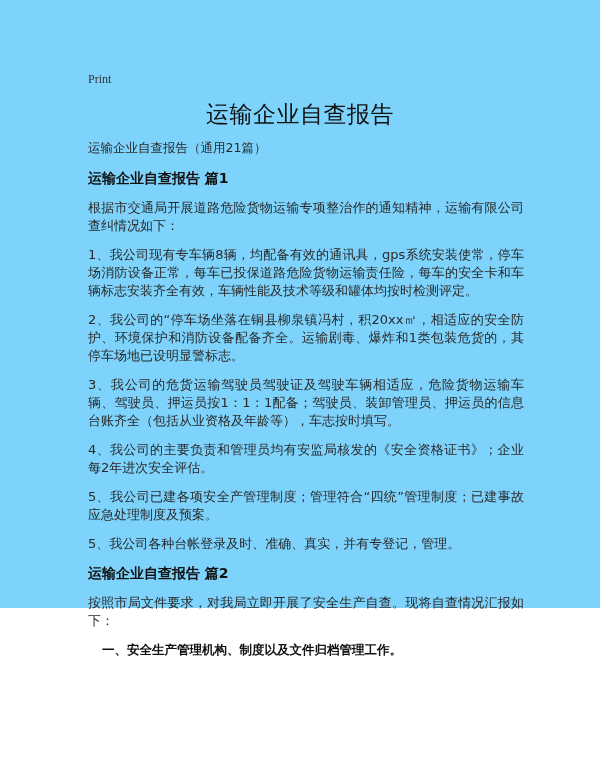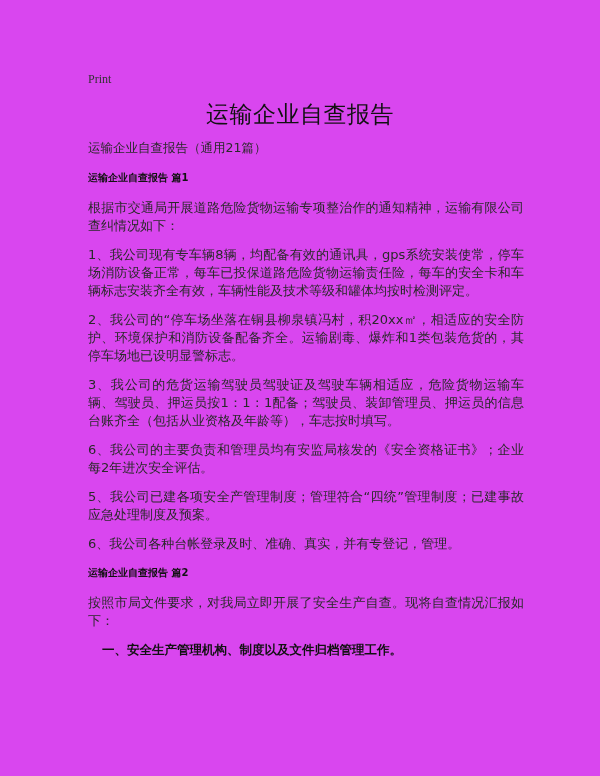--- a/index.html
+++ b/index.html
@@ -13,22 +13,22 @@
       position: relative;
       overflow: hidden;
       color: #222222;
       font-family: "DejaVu Sans", "Liberation Sans", sans-serif;
     }
     .page {
       position: absolute;
       left: 0;
       top: 0;
       width: 600px;
-      height: 776px;
-      background: #d946ef;
+      height: 608px;
+      background: #7dd3fc;
     }
     .print-label {
       position: absolute;
       left: 88px;
       top: 72px;
       font-family: "Liberation Serif", "DejaVu Serif", serif;
       font-size: 12px;
       color: #333333;
     }
     .doc-title {
@@ -49,21 +49,21 @@
       top: 139px;
       width: 436px;
     }
     .subtitle {
       font-size: 12.5px;
       color: #2a2a2a;
       margin: 0 0 12px 0;
       line-height: 18px;
     }
     .section-heading {
-      font-size: 10px;
+      font-size: 14px;
       font-weight: bold;
       color: #111111;
       margin: 0 0 12px 0;
       line-height: 18px;
     }
     .para {
       font-size: 13px;
       line-height: 18px;
       color: #2a2a2a;
       margin: 0 0 11px 0;
@@ -89,23 +89,23 @@
   <div class="content">
 
     <p class="subtitle">运输企业自查报告（通用21篇）</p>
 
     <div>
       <p class="section-heading">运输企业自查报告 篇1</p>
       <p class="para">根据市交通局开展道路危险货物运输专项整治作的通知精神，运输有限公司查纠情况如下：</p>
       <p class="para">1、我公司现有专车辆8辆，均配备有效的通讯具，gps系统安装使常，停车场消防设备正常，每车已投保道路危险货物运输责任险，每车的安全卡和车辆标志安装齐全有效，车辆性能及技术等级和罐体均按时检测评定。</p>
       <p class="para">2、我公司的“停车场坐落在铜县柳泉镇冯村，积20xx㎡，相适应的安全防护、环境保护和消防设备配备齐全。运输剧毒、爆炸和1类包装危货的，其停车场地已设明显警标志。</p>
       <p class="para">3、我公司的危货运输驾驶员驾驶证及驾驶车辆相适应，危险货物运输车辆、驾驶员、押运员按1：1：1配备；驾驶员、装卸管理员、押运员的信息台账齐全（包括从业资格及年龄等），车志按时填写。</p>
-      <p class="para">6、我公司的主要负责和管理员均有安监局核发的《安全资格证书》；企业每2年进次安全评估。</p>
+      <p class="para">4、我公司的主要负责和管理员均有安监局核发的《安全资格证书》；企业每2年进次安全评估。</p>
       <p class="para">5、我公司已建各项安全产管理制度；管理符合“四统”管理制度；已建事故应急处理制度及预案。</p>
-      <p class="para">6、我公司各种台帐登录及时、准确、真实，并有专登记，管理。</p>
+      <p class="para">5、我公司各种台帐登录及时、准确、真实，并有专登记，管理。</p>
     </div>
 
     <div>
       <p class="section-heading">运输企业自查报告 篇2</p>
       <p class="para">按照市局文件要求，对我局立即开展了安全生产自查。现将自查情况汇报如下：</p>
 
       <p class="bold-line">一、安全生产管理机构、制度以及文件归档管理工作。</p>
 
     </div>
 

